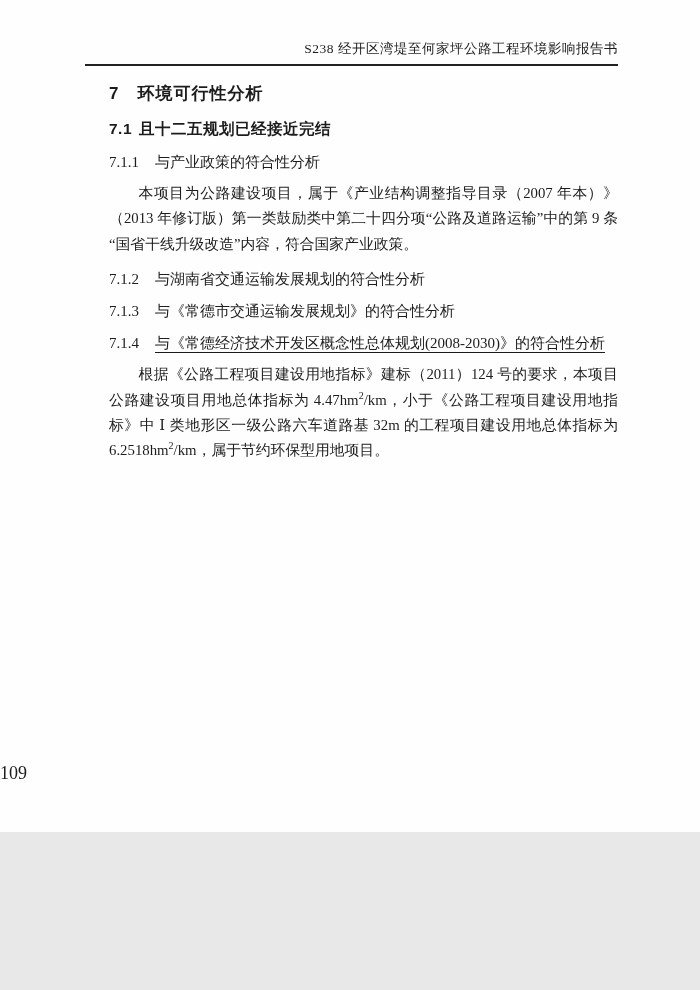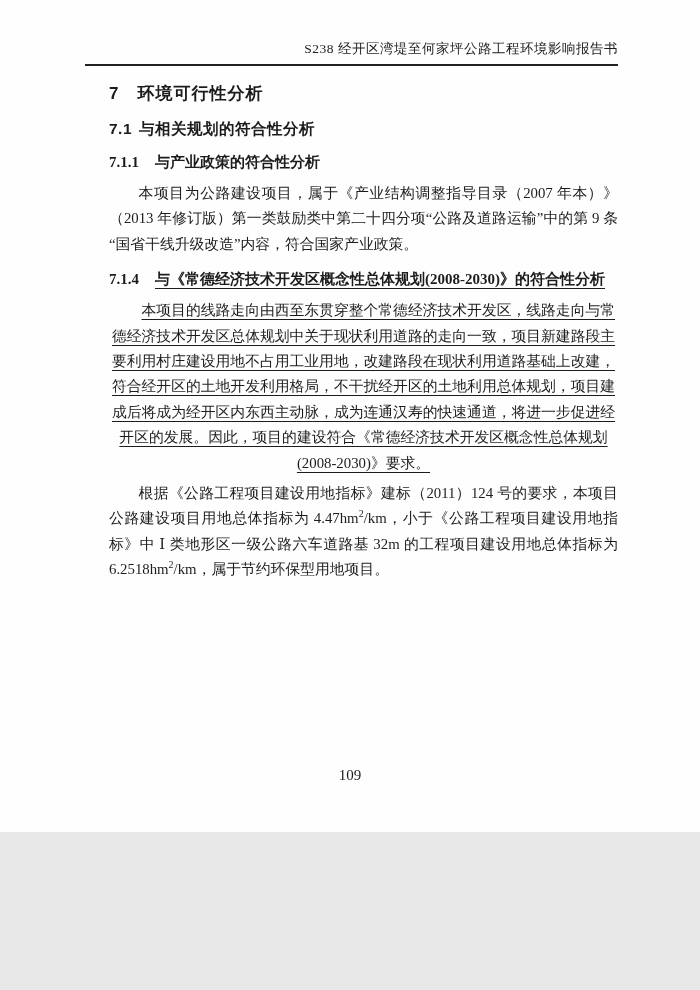--- a/index.html
+++ b/index.html
@@ -36,21 +36,21 @@
   .h1 .num{margin-right:18px;}
   .h2{
     font-family:"Liberation Sans","DejaVu Sans",sans-serif;
     font-weight:bold;
     font-size:15.5px;
     margin:0 0 13px 0;
     letter-spacing:0.5px;
   }
   .h2 .num{margin-right:7px;text-align:center;}
   .h3{
-    font-weight:bold;
+    font-weight:normal;
     font-size:15px;
     margin:13px 0 9px 0;
   }
   .h3 .num{margin-right:16px;}
   .para{
     font-size:14.8px;
     line-height:25.4px;
     text-align:justify;
     text-indent:2em;
     margin:0 0 5px 0;
@@ -62,54 +62,58 @@
     text-align:center;
   }
   sup{
     font-size:10px;
     line-height:0;
     vertical-align:super;
   }
   .page-number{
     position:absolute;
     bottom:48px;left:0;right:0;
-    text-align:center;
-    font-size:15px;
+    font-size:18px;
   }
 </style>
 </head>
 <body>
 
 <div class="page">
 
   <div class="header">
     <span>S238 经开区湾堤至何家坪公路工程环境影响报告书</span>
   </div>
 
   <div class="content">
 
     <div class="h1">
       <span class="num">7</span><span>环境可行性分析</span>
     </div>
 
     <div class="h2">
-      <span class="num">7.1</span><span>与相关规划的符合性分析</span>
+      <span class="num">7.1</span><span>且十二五规划已经接近完结</span>
     </div>
 
     <div class="h3">
       <span class="num">7.1.1</span><span>与产业政策的符合性分析</span>
     </div>
     <p class="para">本项目为公路建设项目，属于《产业结构调整指导目录（2007 年本）》（2013 年修订版）第一类鼓励类中第二十四分项“公路及道路运输”中的第 9 条“国省干线升级改造”内容，符合国家产业政策。</p>
 
+    <div class="h3">
+      <span class="num">7.1.2</span><span>与湖南省交通运输发展规划的符合性分析</span>
+    </div>
 
+    <div class="h3">
+      <span class="num">7.1.3</span><span>与《常德市交通运输发展规划》的符合性分析</span>
+    </div>
 
     <div class="h3">
       <span class="num">7.1.4</span><span class="u">与《常德经济技术开发区概念性总体规划(2008-2030)》的符合性分析</span>
     </div>
-    <p class="para u">本项目的线路走向由西至东贯穿整个常德经济技术开发区，线路走向与常德经济技术开发区总体规划中关于现状利用道路的走向一致，项目新建路段主要利用村庄建设用地不占用工业用地，改建路段在现状利用道路基础上改建，符合经开区的土地开发利用格局，不干扰经开区的土地利用总体规划，项目建成后将成为经开区内东西主动脉，成为连通汉寿的快速通道，将进一步促进经开区的发展。因此，项目的建设符合《常德经济技术开发区概念性总体规划(2008-2030)》要求。</p>
 
     <p class="para"><span>根据《公路工程项目建设用地指标》建标（2011）124 号的要求，本项目公路建设项目用地总体指标为 4.47hm</span><sup>2</sup><span>/km，小于《公路工程项目建设用地指标》中 Ⅰ 类地形区一级公路六车道路基 32m 的工程项目建设用地总体指标为 6.2518hm</span><sup>2</sup><span>/km，属于节约环保型用地项目。</span></p>
 
   </div>
 
   <div class="page-number">109</div>
 
 </div>
 
 </body></html>

